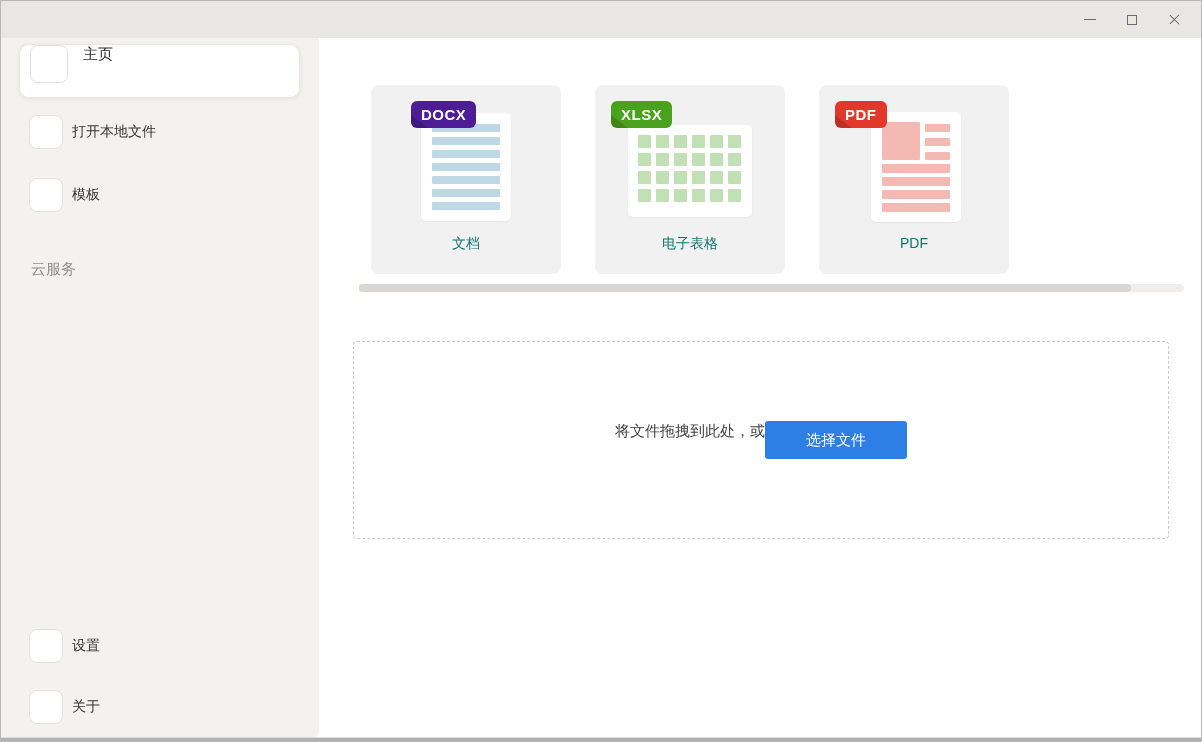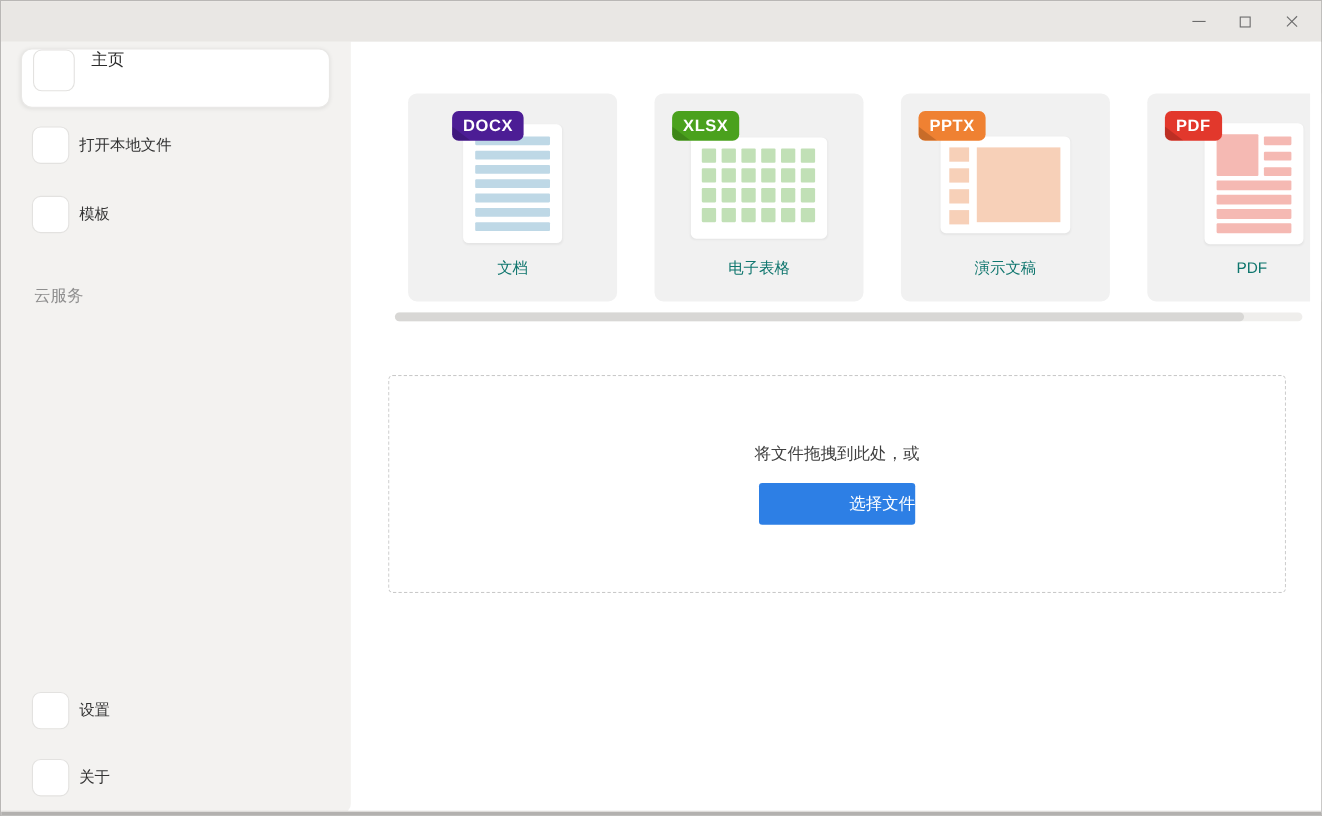--- a/index.html
+++ b/index.html
@@ -83,21 +83,21 @@
                 font-size:14px; color:#0f766e; }
 
   .right-gutter { position:absolute; right:0; top:0; width:12px; height:701px; background:#fff; z-index:3; }
 
   .hscroll-track { position:absolute; left:40px; top:246px; width:825px; height:8px;
                    background:#efeeec; border-radius:4px; }
   .hscroll-thumb { width:772px; height:8px; background:#d8d7d5; border-radius:4px; cursor:pointer; }
 
   .dropzone { position:absolute; left:34px; top:303px; width:816px; height:198px;
               border:1px dashed #c9c9c9; border-radius:4px;
-              display:flex; flex-direction:column; align-items:center; justify-content:center; }
+              display:flex; flex-direction:row; align-items:center; justify-content:center; }
   .drop-text { font-size:15px; color:#404040; margin-bottom:17px; }
   .choose-btn { width:142px; height:38px; border:none; border-radius:3px; background:#2d7fe5;
                 color:#fff; font-size:15px; font-family:inherit; cursor:pointer; }
 
   .bottom-edge { position:absolute; left:0; bottom:0; width:100%; height:4px;
                  background:linear-gradient(to bottom,#dedcda 0 1px,#b3b1af 1px 4px); z-index:4; }
 </style>
 </head>
 <body>
 
@@ -184,31 +184,20 @@
             <i></i>
             <i></i>
             <i></i>
             <i></i>
             <i></i>
         </div>
         <span class="badge" style="background: rgb(74, 161, 29);">XLSX</span>
         <div class="card-label">电子表格</div>
       </div>
 
-      <div class="card">
-        <div class="art pptx-art">
-          <i></i>
-            <i></i>
-            <i></i>
-            <i></i>
-          <span class="pptx-main"></span>
-        </div>
-        <span class="badge" style="background: rgb(239, 129, 50);">PPTX</span>
-        <div class="card-label">演示文稿</div>
-      </div>
 
       <div class="card">
         <div class="art pdf-art">
           <span class="pdf-square"></span>
           <span class="pdf-side1"></span>
             <span class="pdf-side2"></span>
             <span class="pdf-side3"></span>
           <span class="pdf-full1"></span>
             <span class="pdf-full2"></span>
           <span class="pdf-full3"></span>
@@ -219,18 +208,18 @@
       </div>
 
     </div>
 
     <div class="hscroll-track">
       <div class="hscroll-thumb"></div>
     </div>
 
     <div class="dropzone">
       <div class="drop-text">将文件拖拽到此处，或</div>
-      <button class="choose-btn" style="background: rgb(45, 127, 229); text-align: right;">选择文件</button>
+      <button class="choose-btn" style="background: rgb(45, 127, 229);">选择文件</button>
     </div>
   </div>
 
   <div class="bottom-edge"></div>
 </div>
 
 </body></html>

